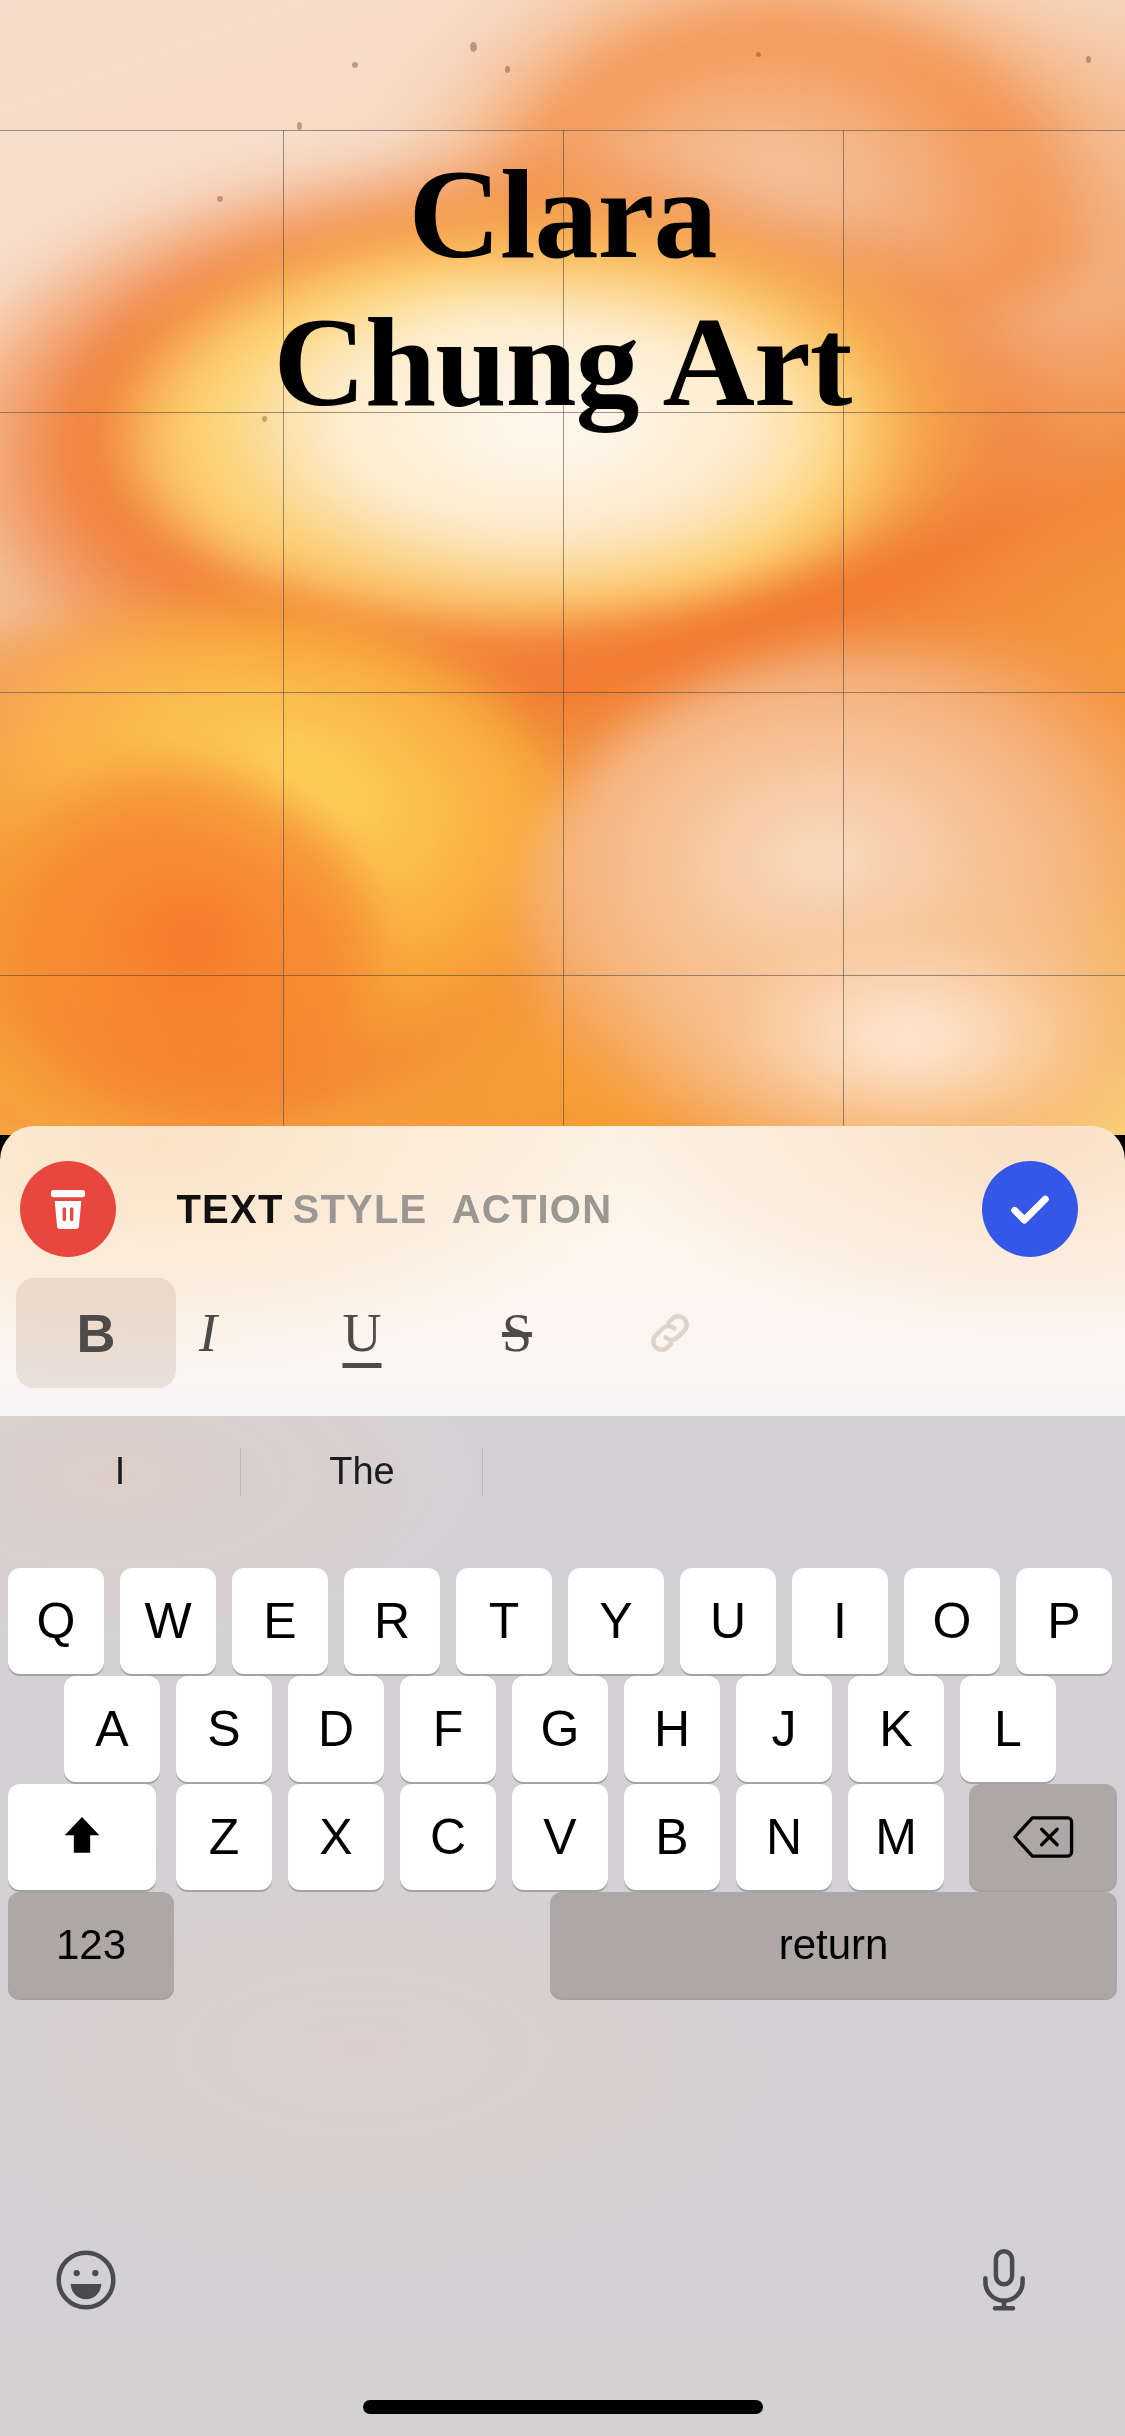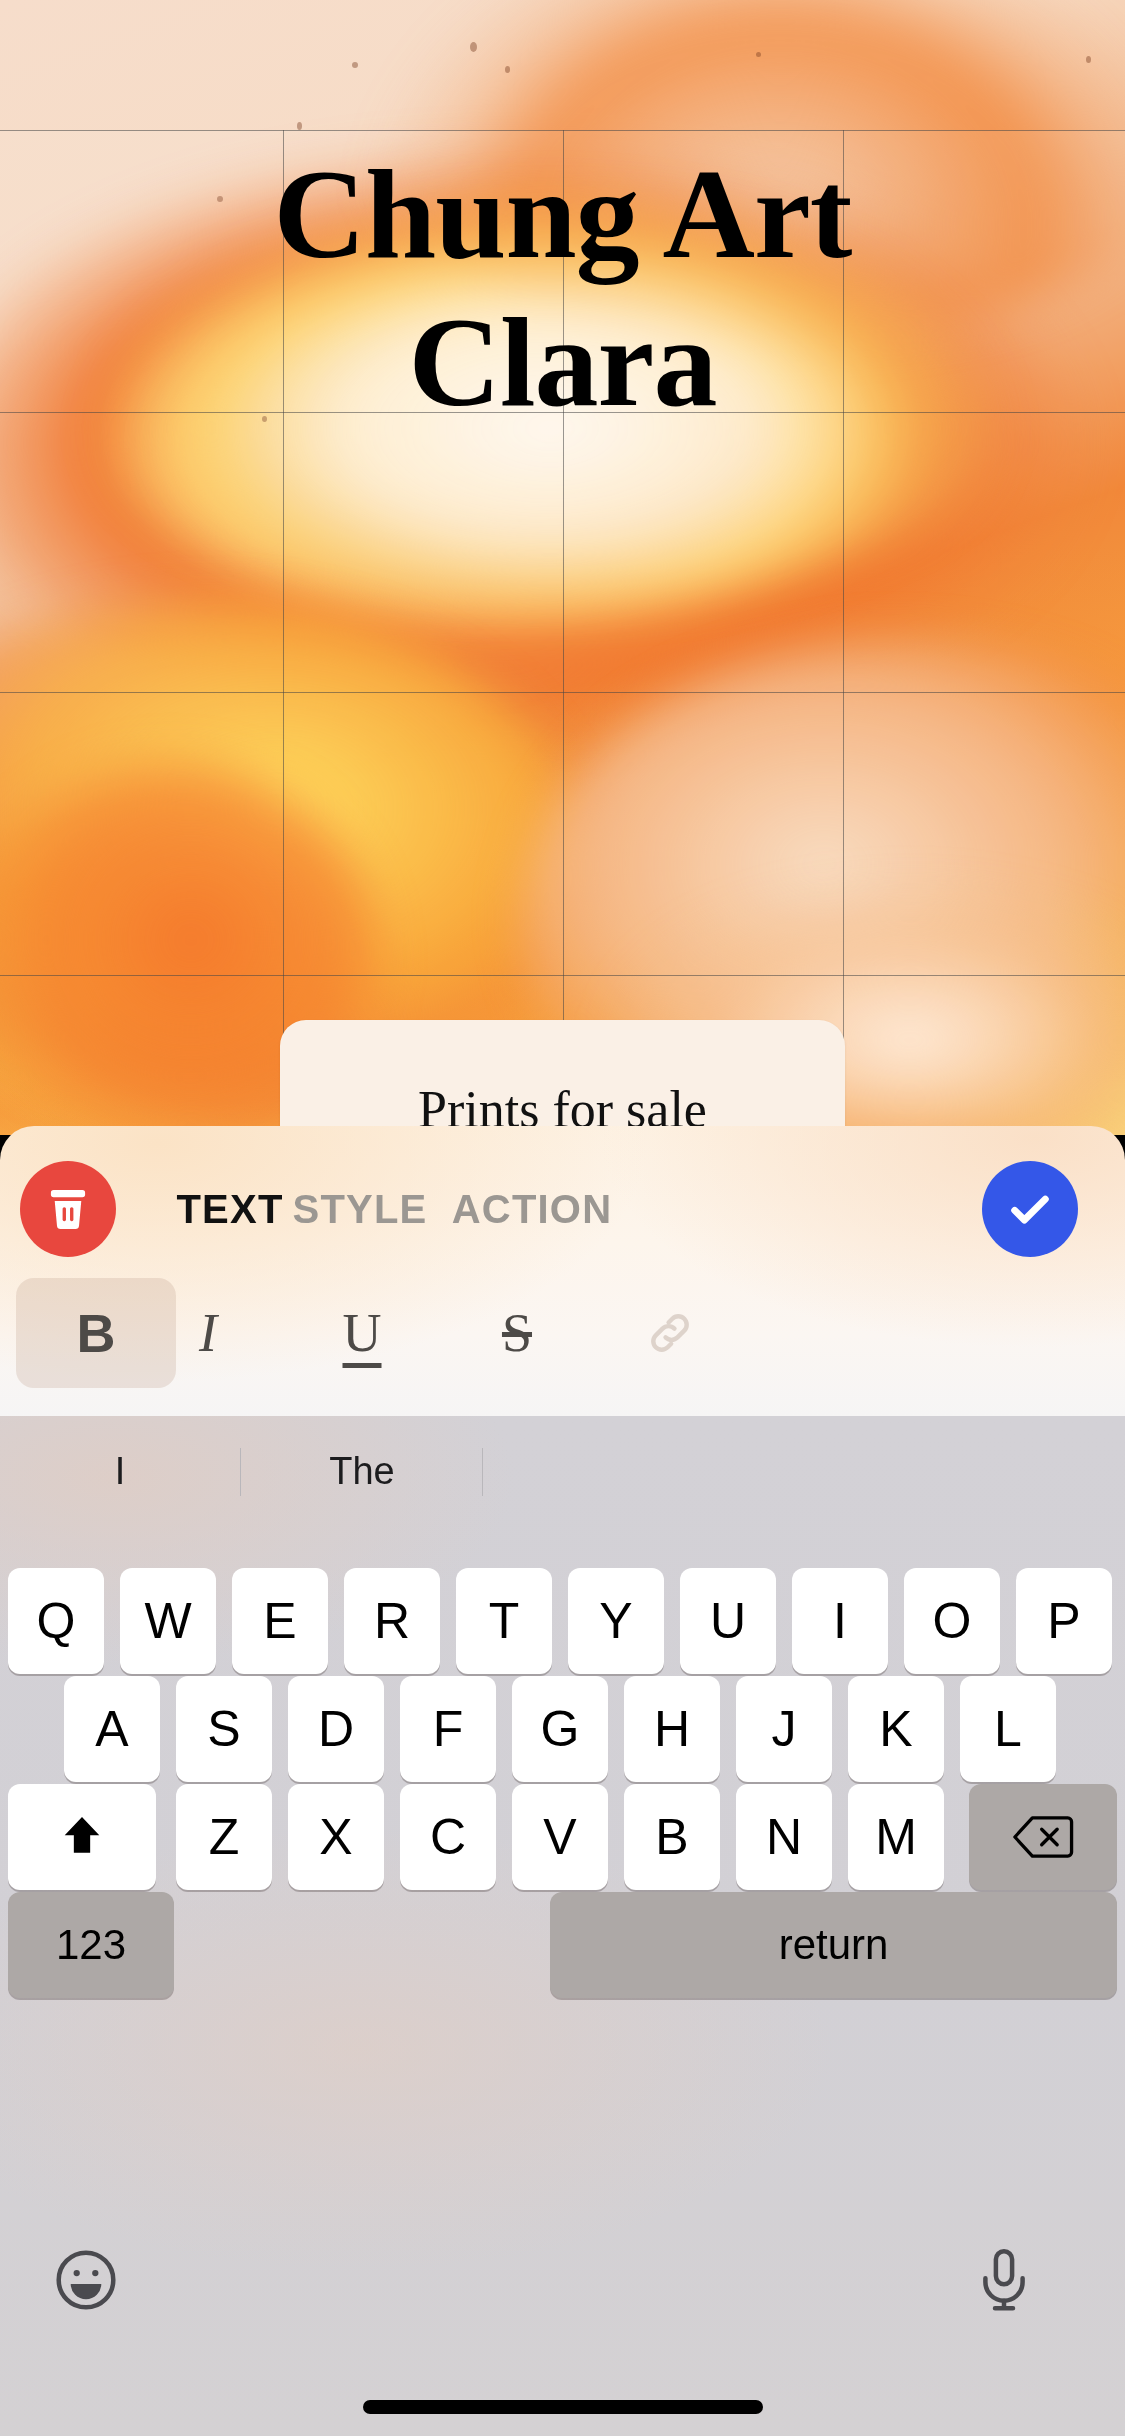--- a/index.html
+++ b/index.html
@@ -198,27 +198,24 @@
     <div class="vline" style="left:283px;"></div>
     <div class="vline" style="left:563px;"></div>
     <div class="vline" style="left:843px;"></div>
     <div class="hline" style="top:130px;"></div>
     <div class="hline" style="top:412px;"></div>
     <div class="hline" style="top:692px;"></div>
     <div class="hline" style="top:975px;"></div>
   </div>
 
   <div id="title">
+    <div>Clara</div>
     <div>Chung Art</div>
-    <div>Clara</div>
   </div>
 
-  <div id="card2" class="btn-card">
-    <span>Prints for sale</span>
-  </div>
 
   <div id="toolbar">
 
     <div id="tb-row1">
 
       <div id="trash-btn">
         <svg width="54" height="54" viewBox="0 0 24 24">
           <rect x="4.4" y="3.6" width="15.2" height="3.2" rx="1.2" fill="#fff"></rect>
           <path d="M6.1 8.4h11.8l-1.0 11.0a1.6 1.6 0 0 1-1.6 1.45H8.7a1.6 1.6 0 0 1-1.6-1.45z" fill="#fff"></path>
           <rect x="9.6" y="11.2" width="1.5" height="6.2" rx="0.7" fill="#e8473e"></rect>

